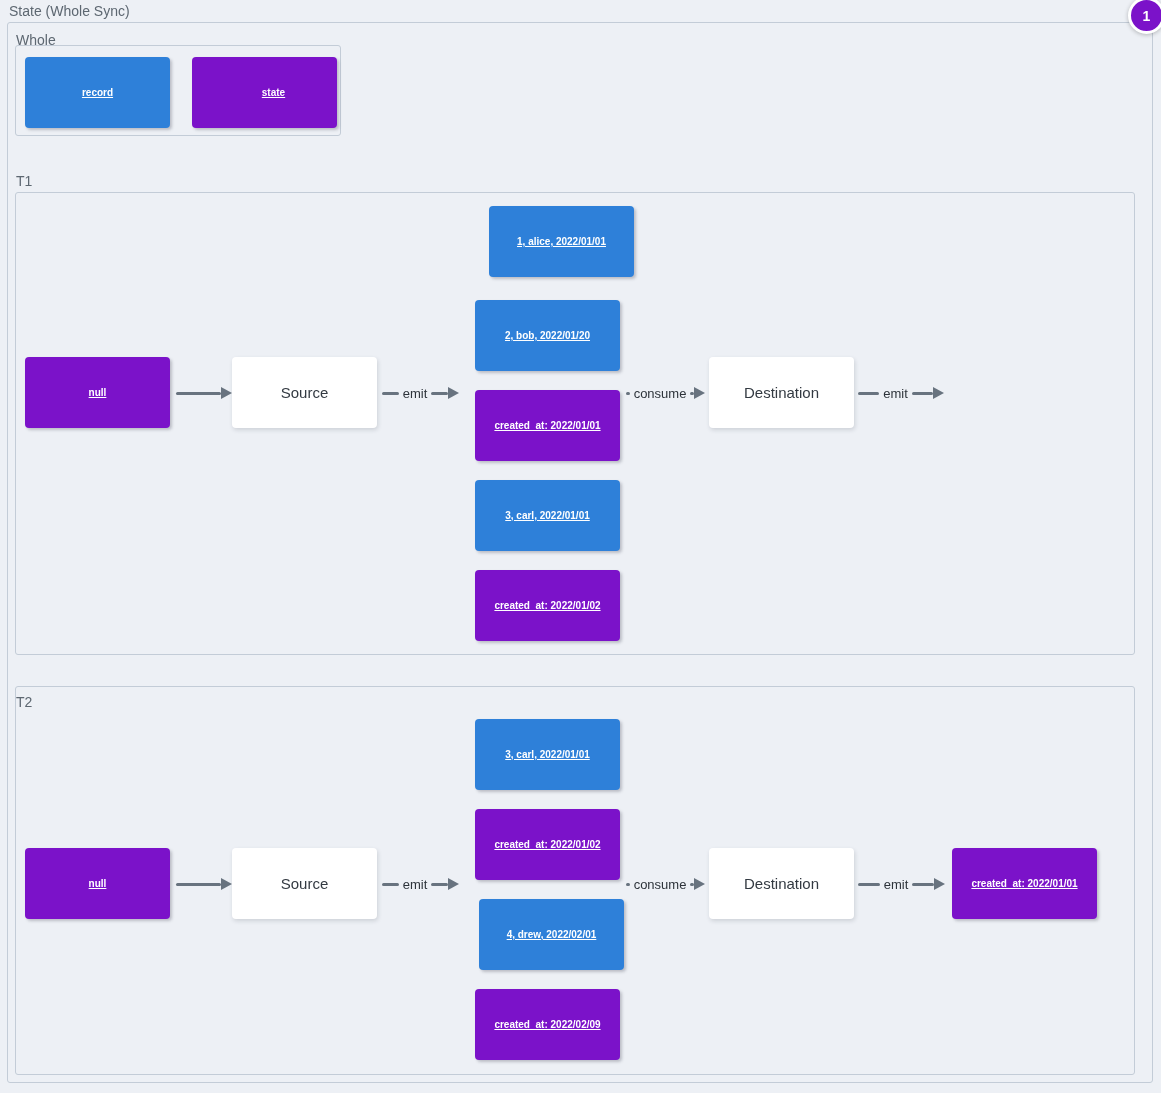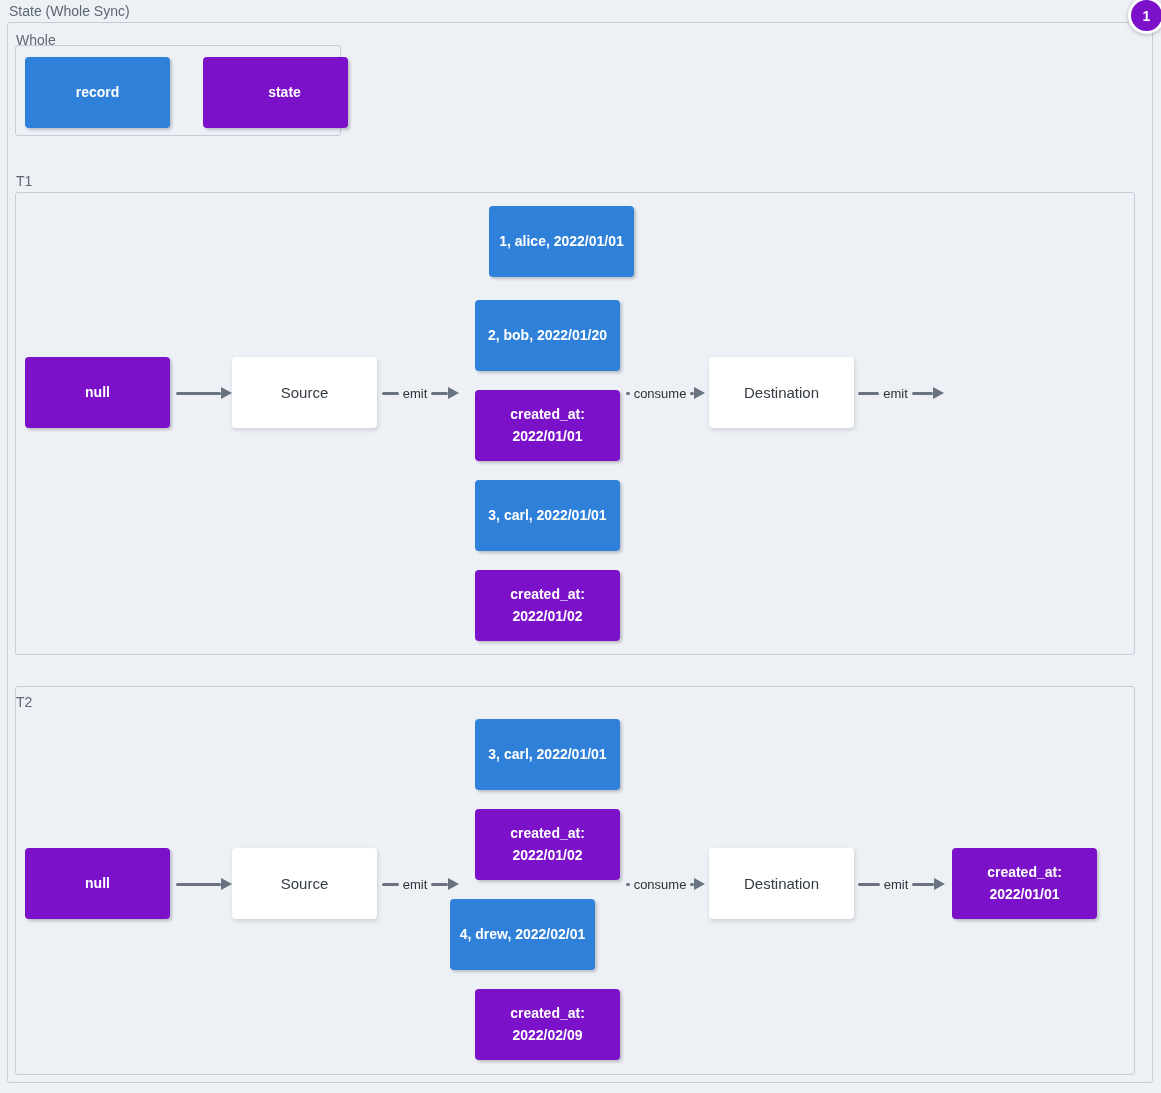--- a/index.html
+++ b/index.html
@@ -38,22 +38,23 @@
     box-sizing: border-box;
   }
   .node.plain {
     background: #ffffff;
     color: #333a42;
     box-shadow: 1px 2px 4px rgba(40,50,60,0.16);
   }
   .node.colored {
     color: #ffffff;
     font-weight: 600;
-    font-size: 14px;
+    font-size: 10px;
     box-shadow: 2px 2px 3px rgba(40,40,60,0.25);
+    text-decoration: underline;
   }
   .record { background: #2e80d9; }
   .state  { background: #7b12c9; }
   .edge {
     position: absolute;
     height: 20px;
     display: flex;
     align-items: center;
     color: #2d333a;
     font-size: 13px;
@@ -101,21 +102,21 @@
 <div class="stage">
 
   <div class="group-label" style="left:9px; top:3px;">State (Whole Sync)</div>
   <div class="group" style="left:7px; top:22px; width:1144px; height:1059px;"></div>
 
   <div class="badge">1</div>
 
   <div class="group-label" style="left:16px; top:32px;">Whole</div>
   <div class="group" style="left:15px; top:45px; width:324px; height:89px;"></div>
   <div class="node colored record" style="left:25px; top:57px;">record</div>
-  <div class="node colored state" style="left:203px; top:57px;padding-left:24px;">state</div>
+  <div class="node colored state" style="left:192px; top:57px;padding-left:24px;">state</div>
 
   <div class="group-label" style="left:16px; top:173px;">T1</div>
   <div class="group" style="left:15px; top:192px; width:1118px; height:461px;"></div>
 
   <div class="node colored state" style="left:25px; top:357px;">null</div>
 
   <div class="edge" style="left:176px; top:383px; width:56px;">
     <span class="seg"></span>
     <span class="head"></span>
   </div>
@@ -165,21 +166,21 @@
 
   <div class="edge" style="left:382px; top:874px; width:77px;">
     <span class="seg"></span>
     <span class="edge-label">emit</span>
     <span class="seg"></span>
     <span class="head"></span>
   </div>
 
   <div class="node colored record" style="left:475px; top:719px;">3, carl, 2022/01/01</div>
   <div class="node colored state" style="left:475px; top:809px;">created_at: 2022/01/02</div>
-  <div class="node colored record" style="left:450px; top:899px;">4, drew, 2022/02/01</div>
+  <div class="node colored record" style="left:479px; top:899px;">4, drew, 2022/02/01</div>
   <div class="node colored state" style="left:475px; top:989px;">created_at: 2022/02/09</div>
 
   <div class="edge" style="left:626px; top:874px; width:79px;">
     <span class="seg"></span>
     <span class="edge-label">consume</span>
     <span class="seg"></span>
     <span class="head"></span>
   </div>
 
   <div class="node plain" style="left:709px; top:848px;">Destination</div>

